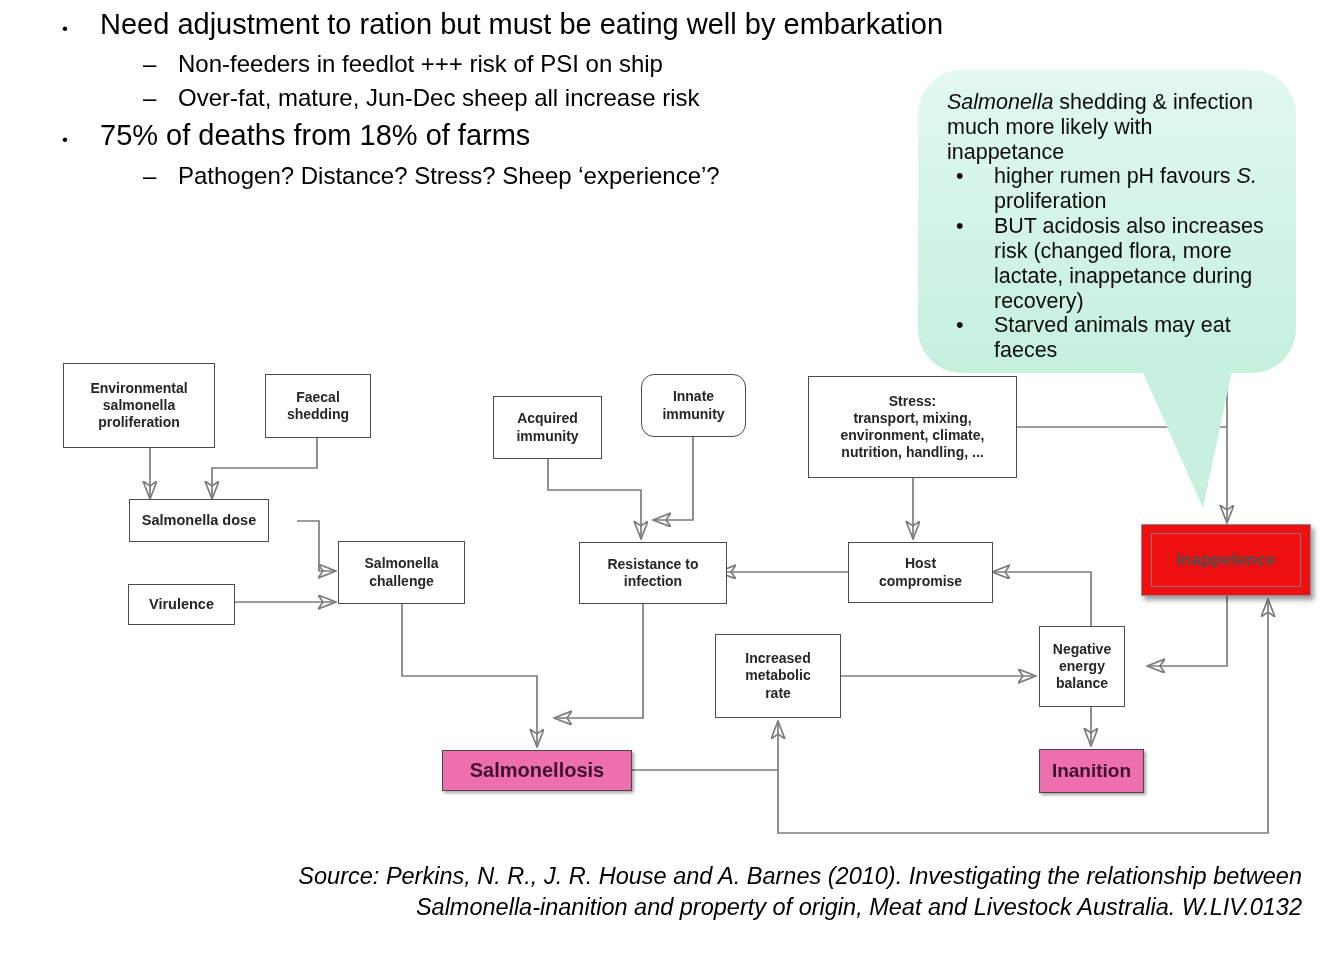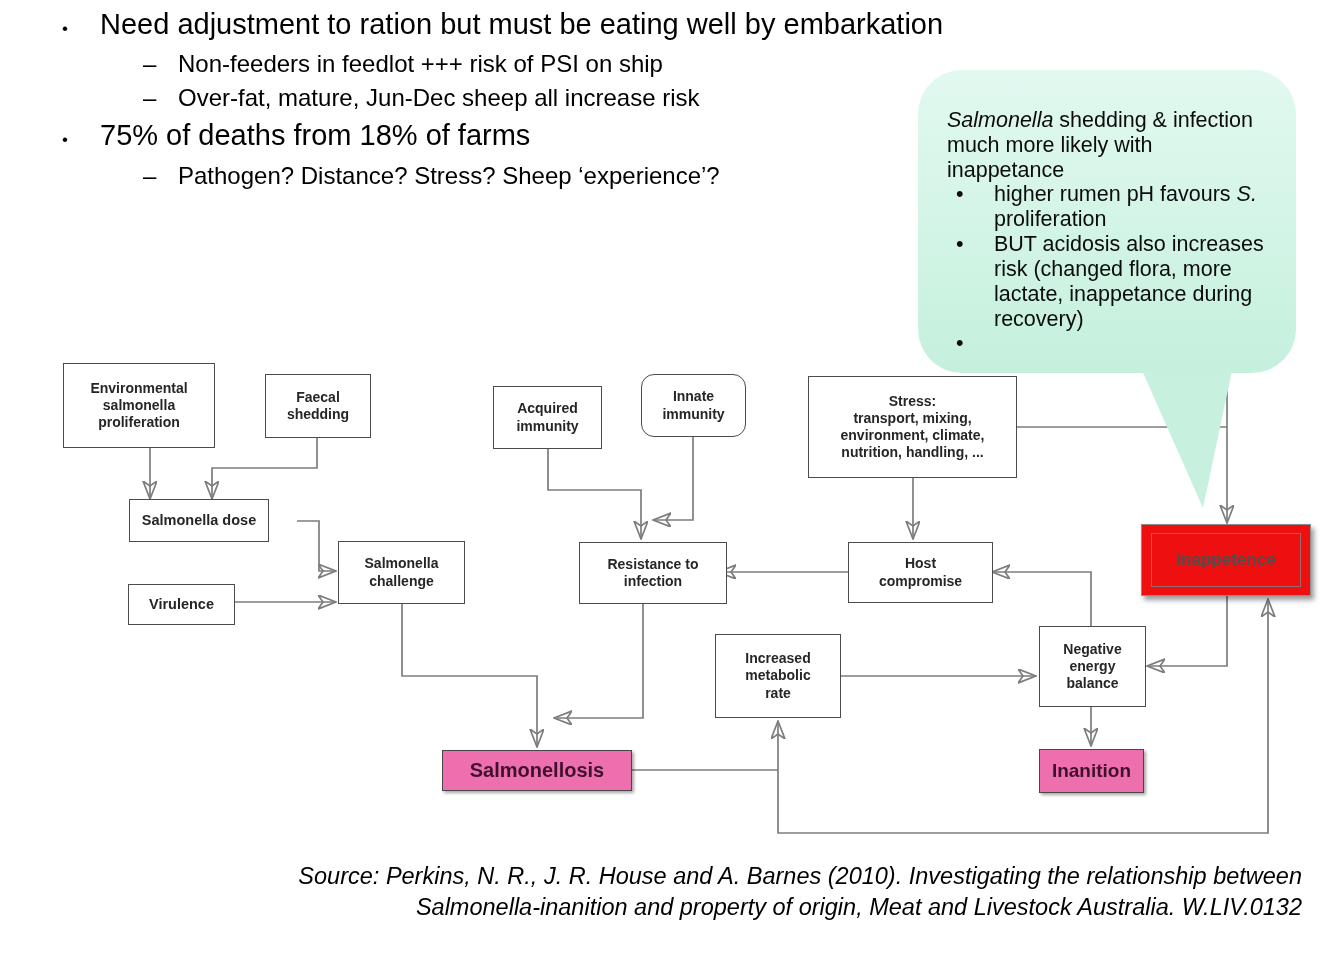--- a/index.html
+++ b/index.html
@@ -35,21 +35,21 @@
     display:flex;align-items:center;justify-content:center;color:#4e4e4e;font-size:17px;
   }
   #n-salmonellosis{font-size:20px;}
   #n-inanition{font-size:19px;}
   #n-dose,#n-virulence{font-size:14.5px;}
   
   .callout-tail{position:absolute;left:1130px;top:362px;z-index:3;}
   .callout{
     position:absolute;left:918px;top:70px;width:378px;height:303px;z-index:4;
     border-radius:44px;background:linear-gradient(#e2f9f0,#c5f0dd);
-    box-sizing:border-box;padding:38px 16px 0 29px;
+    box-sizing:border-box;padding:20px 16px 0 29px;
     font-size:21.5px;line-height:1.155;color:#0c0c0c;
   }
   .callout .lead{white-space:pre-line;}
   .c-item{display:flex;align-items:flex-start;}
   .c-bullet{flex:0 0 47px;padding-left:9px;box-sizing:border-box;}
   .c-text{flex:1;white-space:pre-line;}
   .it{font-style:italic;}
   
   .source{
     position:absolute;top:861px;right:32px;width:1180px;z-index:2;
@@ -122,21 +122,21 @@
   <div class="node" id="n-dose" style="left:129px;top:499px;width:140px;height:43px;">
     <span>Salmonella dose</span>
   </div>
   <div class="node" id="n-virulence" style="left:128px;top:584px;width:107px;height:41px;">
     <span>Virulence</span>
   </div>
   <div class="node" id="n-challenge" style="left:338px;top:541px;width:127px;height:63px;">
     <span>Salmonella
 challenge</span>
   </div>
-  <div class="node" id="n-acquired" style="left:493px;top:386px;width:109px;height:63px;">
+  <div class="node" id="n-acquired" style="left:493px;top:396px;width:109px;height:63px;">
     <span>Acquired
 immunity</span>
   </div>
   <div class="node" id="n-innate" style="left:641px;top:374px;width:105px;height:63px;border-radius:13px;">
     <span>Innate
 immunity</span>
   </div>
   <div class="node" id="n-resistance" style="left:567px;top:542px;width:148px;height:62px;margin-left:12px;">
     <span>Resistance to
 infection</span>
@@ -149,21 +149,21 @@
   </div>
   <div class="node" id="n-host" style="left:848px;top:542px;width:145px;height:61px;">
     <span>Host
 compromise</span>
   </div>
   <div class="node" id="n-imr" style="left:715px;top:634px;width:126px;height:84px;">
     <span>Increased
 metabolic
 rate</span>
   </div>
-  <div class="node" id="n-neb" style="left:1039px;top:626px;width:107px;height:81px;">
+  <div class="node" id="n-neb" style="left:1039px;top:626px;width:86px;height:81px;">
     <span>Negative
 energy
 balance</span>
   </div>
   <div class="node pink" id="n-salmonellosis" style="left:442px;top:750px;width:190px;height:41px;">
     <span>Salmonellosis</span>
   </div>
   <div class="node pink" id="n-inanition" style="left:1039px;top:749px;width:105px;height:44px;">
     <span>Inanition</span>
   </div>
@@ -188,19 +188,21 @@
     </div>
     <div class="c-item">
       <span class="c-bullet">•</span>
       <span class="c-text"><span>BUT acidosis also increases
 risk (changed flora, more
 lactate, inappetance during
 recovery)</span><span class="it"></span><span></span></span>
     </div>
     <div class="c-item">
       <span class="c-bullet">•</span>
+      <span class="c-text"><span>Starved animals may eat
+faeces</span><span class="it"></span><span></span></span>
     </div>
   </div>
 
   <div class="source">Source: Perkins, N. R., J. R. House and A. Barnes (2010). Investigating the relationship between
 Salmonella-inanition and property of origin, Meat and Livestock Australia. W.LIV.0132</div>
 
 </div>
 
 </body></html>

